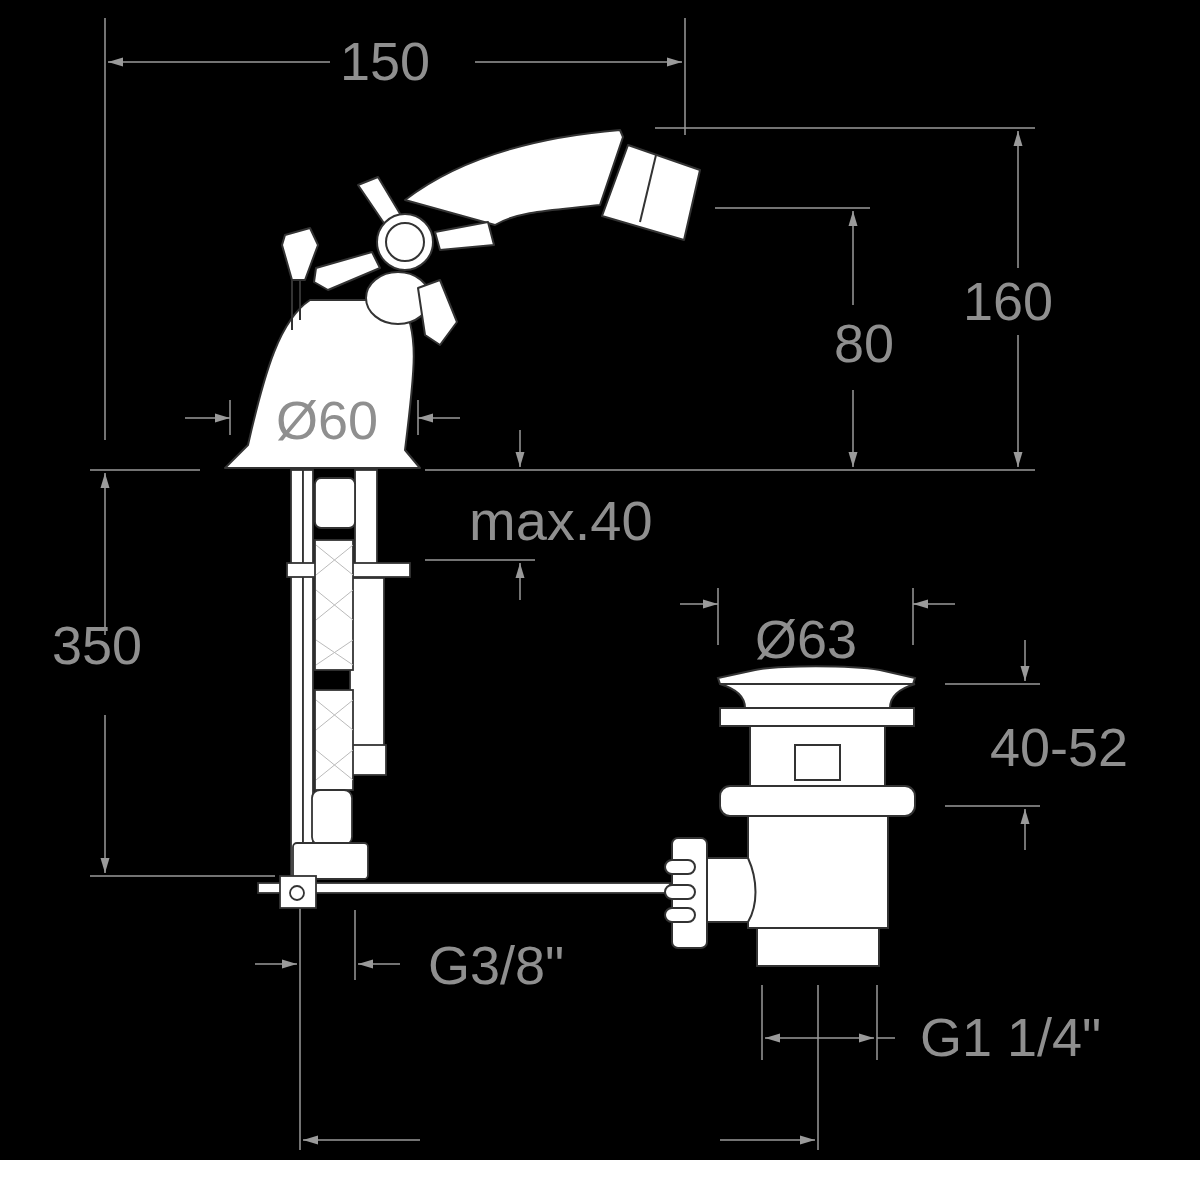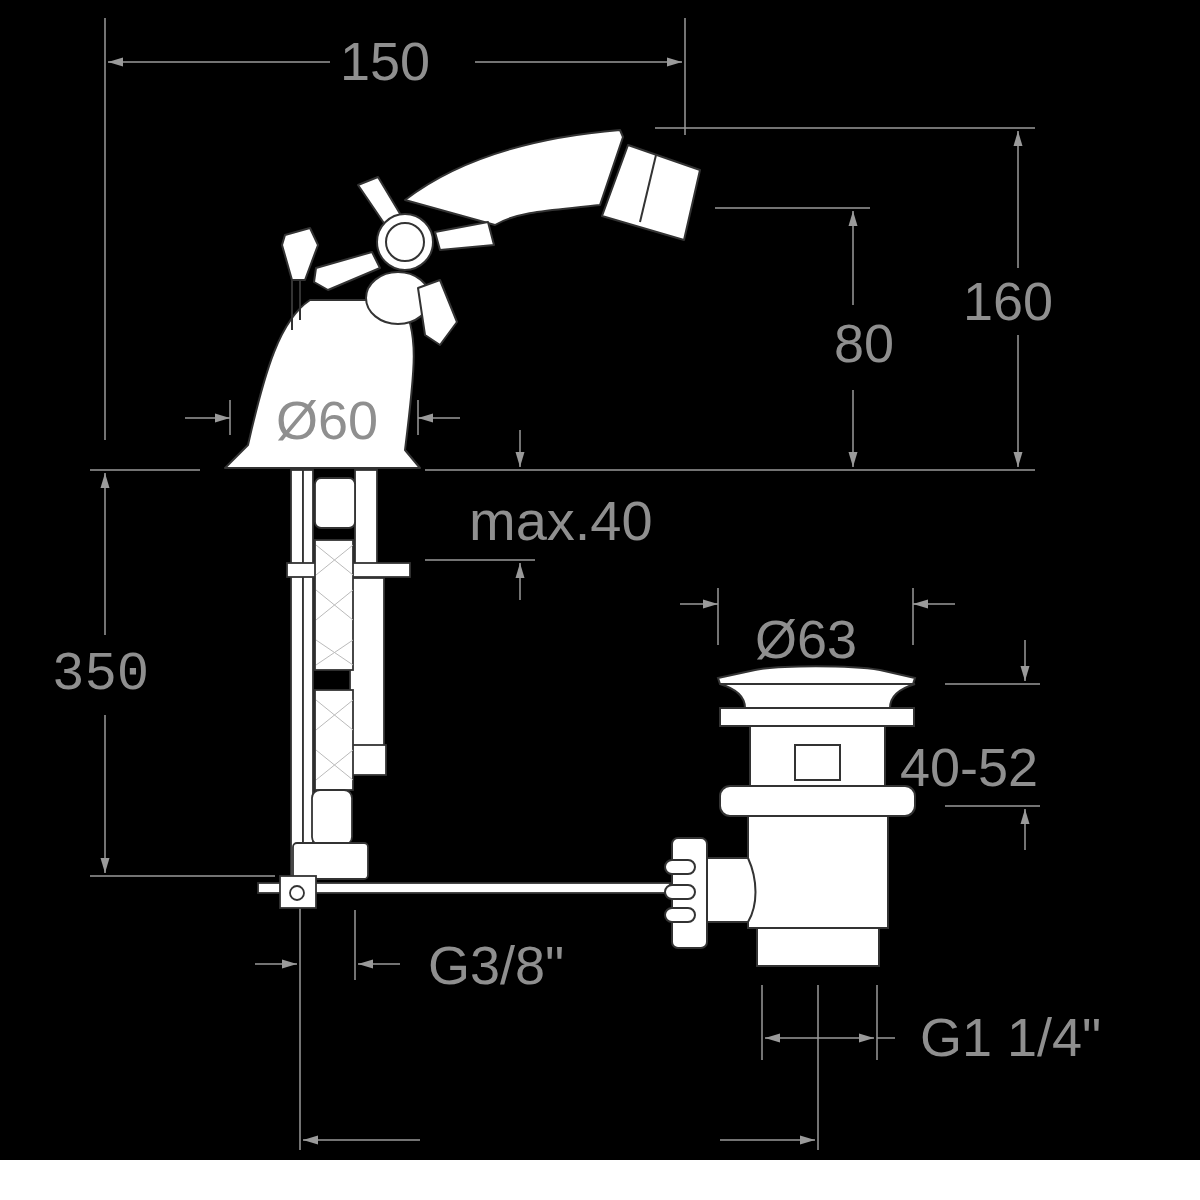--- a/index.html
+++ b/index.html
@@ -132,18 +132,18 @@
     <rect x="665" y="885" width="30" height="14" rx="7"></rect>
     <rect x="665" y="908" width="30" height="14" rx="7"></rect>
   </g>
 </svg>
 
 <div class="dim-text" style="left:340px;top:34px;">150</div>
 <div class="dim-text" style="left:963px;top:274px;">160</div>
 <div class="dim-text" style="left:818px;top:316px;margin-left:16px;">80</div>
 <div class="dim-text" style="left:276px;top:393px;">Ø60</div>
 <div class="dim-text" style="left:425px;top:493px;font-size:56px;margin-left:44px;">max.40</div>
-<div class="dim-text" style="left:52px;top:648px;font-family:Liberation Mono, monospace;">350</div>
+<div class="dim-text" style="left:52px;top:618px;">350</div>
 <div class="dim-text" style="left:755px;top:580px;margin-top:32px;">Ø63</div>
-<div class="dim-text" style="left:900px;top:720px;margin-top:20px;">40-52</div>
+<div class="dim-text" style="left:990px;top:720px;">40-52</div>
 <div class="dim-text" style="left:428px;top:938px;">G3/8"</div>
 <div class="dim-text" style="left:920px;top:1010px;">G1 1/4"</div>
 </div>
 
 </body></html>

